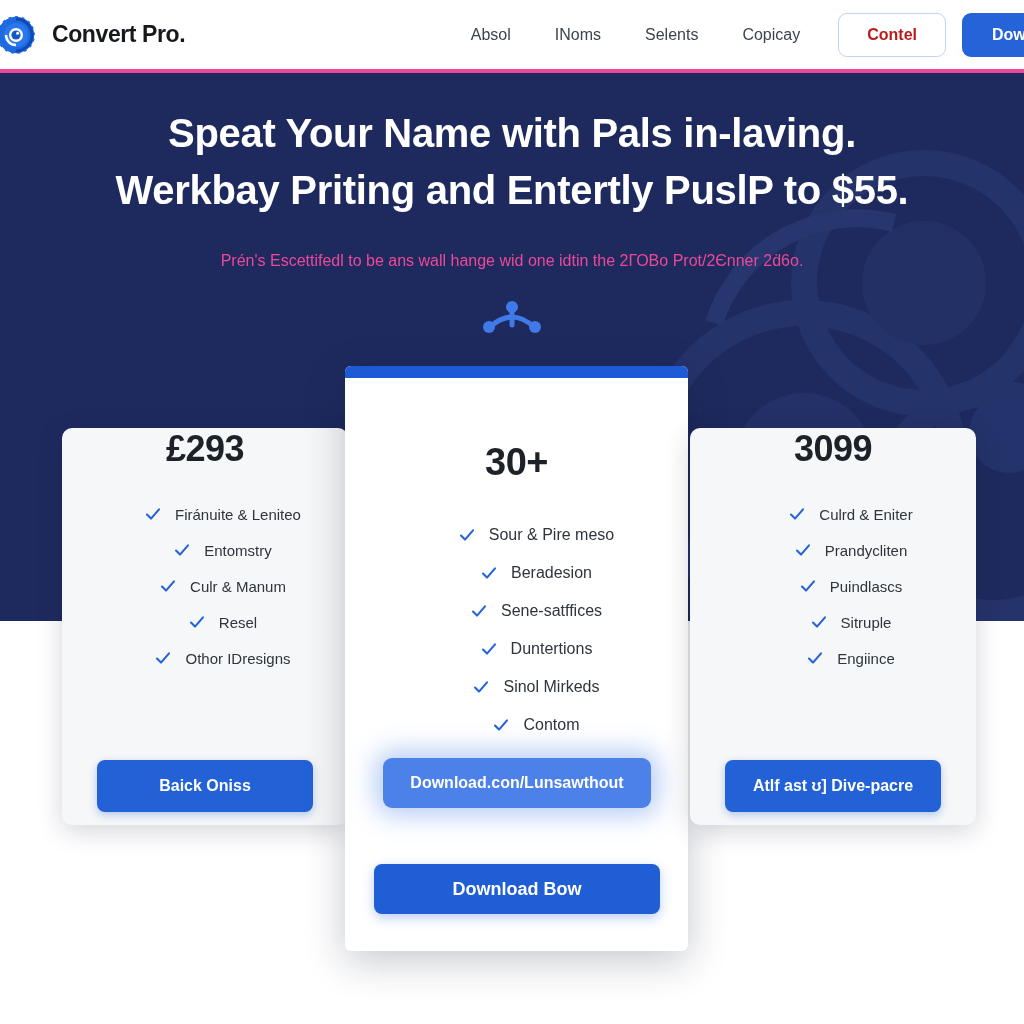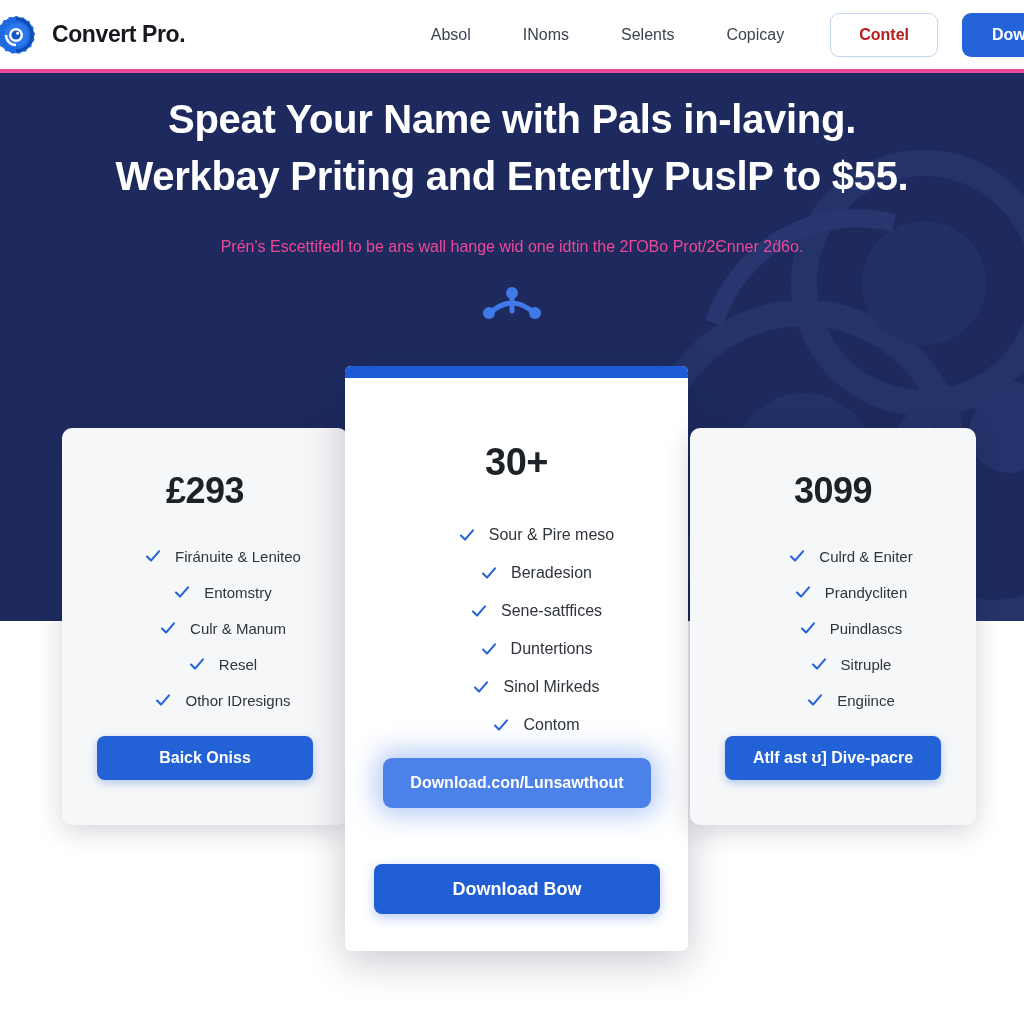--- a/index.html
+++ b/index.html
@@ -48,21 +48,21 @@
     font-weight: bold;
     color: #16181d;
     letter-spacing: -0.4px;
     white-space: nowrap;
   }
 
   .nav-links {
     margin-left: auto;
     display: flex;
     align-items: center;
-    gap: 12px;
+    gap: 4px;
   }
 
   .nav-link {
     font-size: 16px;
     color: #3c4350;
     padding: 0 20px;
     white-space: nowrap;
     cursor: pointer;
   }
 
@@ -109,21 +109,21 @@
     top: 60px;
     width: 520px;
     height: 520px;
     opacity: 0.5;
     pointer-events: none;
   }
 
   .hero-inner {
     position: relative;
     z-index: 2;
-    padding-top: 18px;
+    padding-top: 32px;
     text-align: center;
   }
 
   .hero-title {
     color: #ffffff;
     font-size: 40px;
     font-weight: bold;
     line-height: 1.42;
     letter-spacing: -0.3px;
   }
@@ -181,21 +181,21 @@
   }
 
   .price {
     text-align: center;
     font-size: 36px;
     font-weight: bold;
     color: #1d2128;
     letter-spacing: -0.5px;
   }
 
-  .card-side .price { padding-top: 42px; }
+  .card-side .price { }
   .card-center .price { padding-top: 63px; font-size: 38px; }
 
   .features {
     list-style: none;
     margin-top: 26px;
   }
 
   .card-side .features { padding-left: 36px; }
   .card-center .features { padding-left: 40px; margin-top: 32px; }
 
@@ -225,23 +225,23 @@
     cursor: pointer;
     font-weight: bold;
     color: #ffffff;
     text-align: center;
     white-space: nowrap;
   }
 
   .card-side .card-btn {
     position: absolute;
     left: 35px;
-    top: 308px;
+    top: 332px;
     width: 216px;
-    height: 44px;
+    height: 52px;
     background: #2361d6;
     border-radius: 8px;
     font-size: 16px;
     box-shadow: 0 3px 9px rgba(35,97,214,0.32);
   }
 
   .btn-glow {
     position: absolute;
     left: 38px;
     top: 392px;

